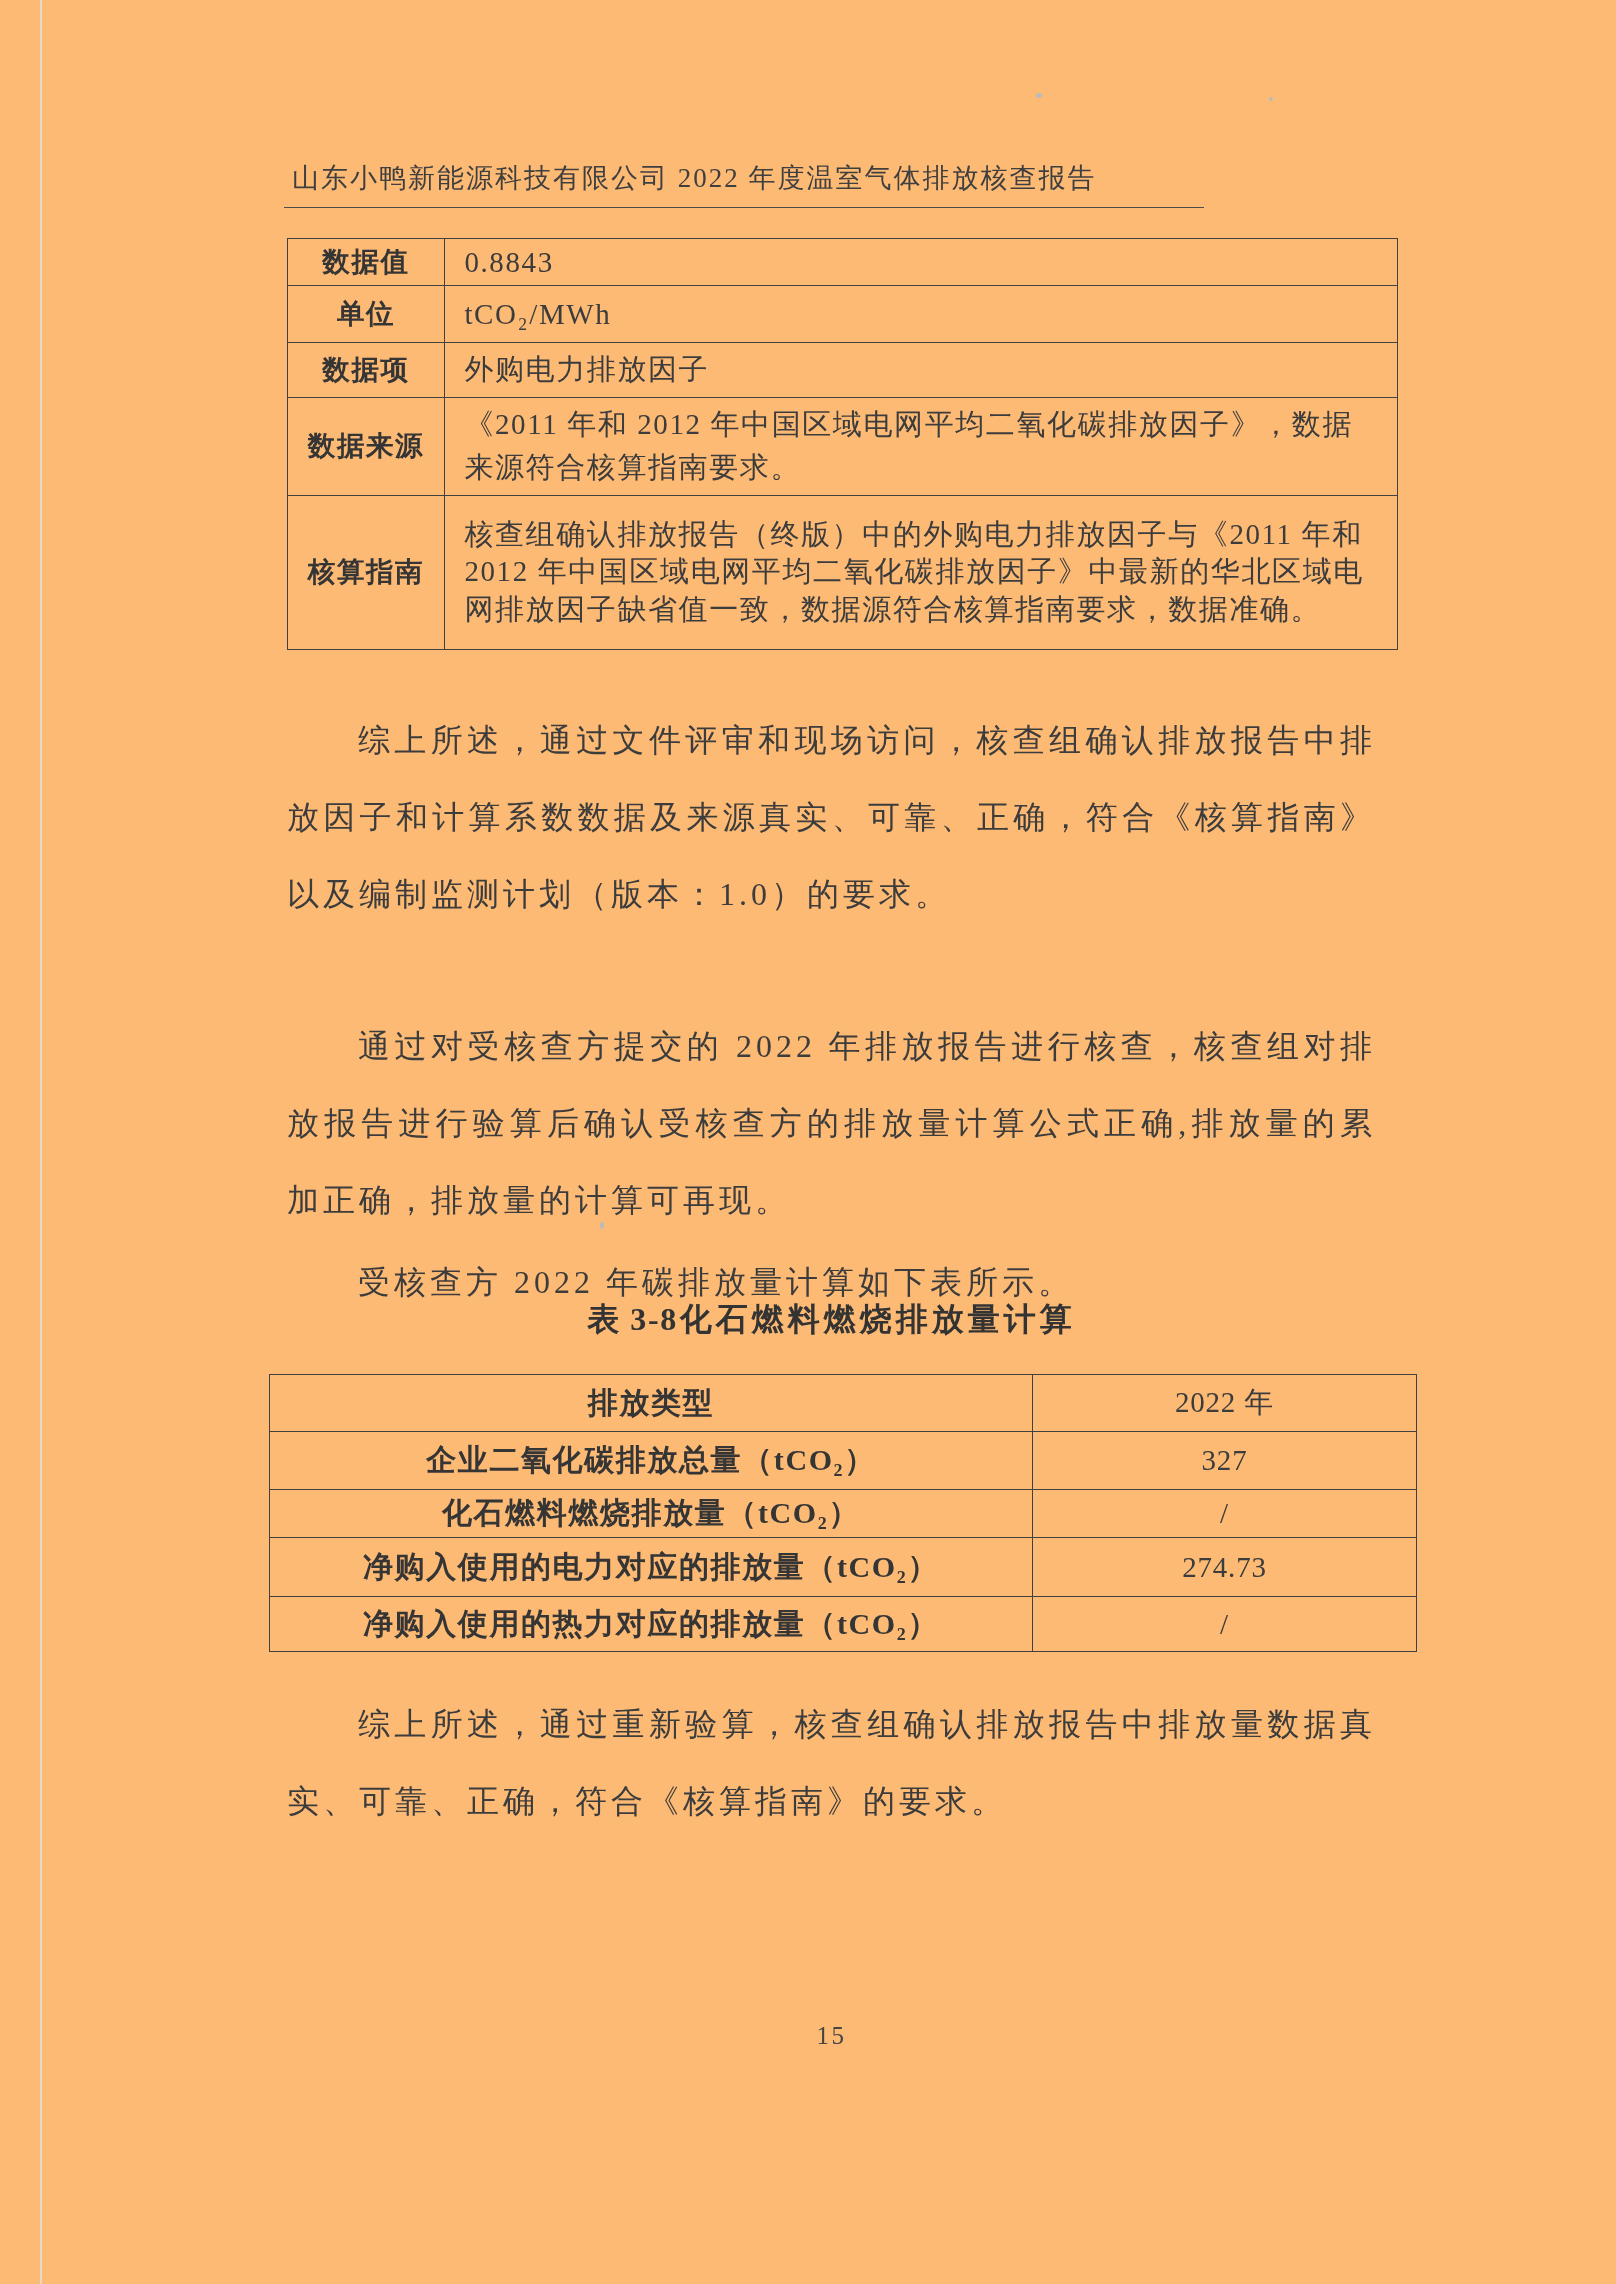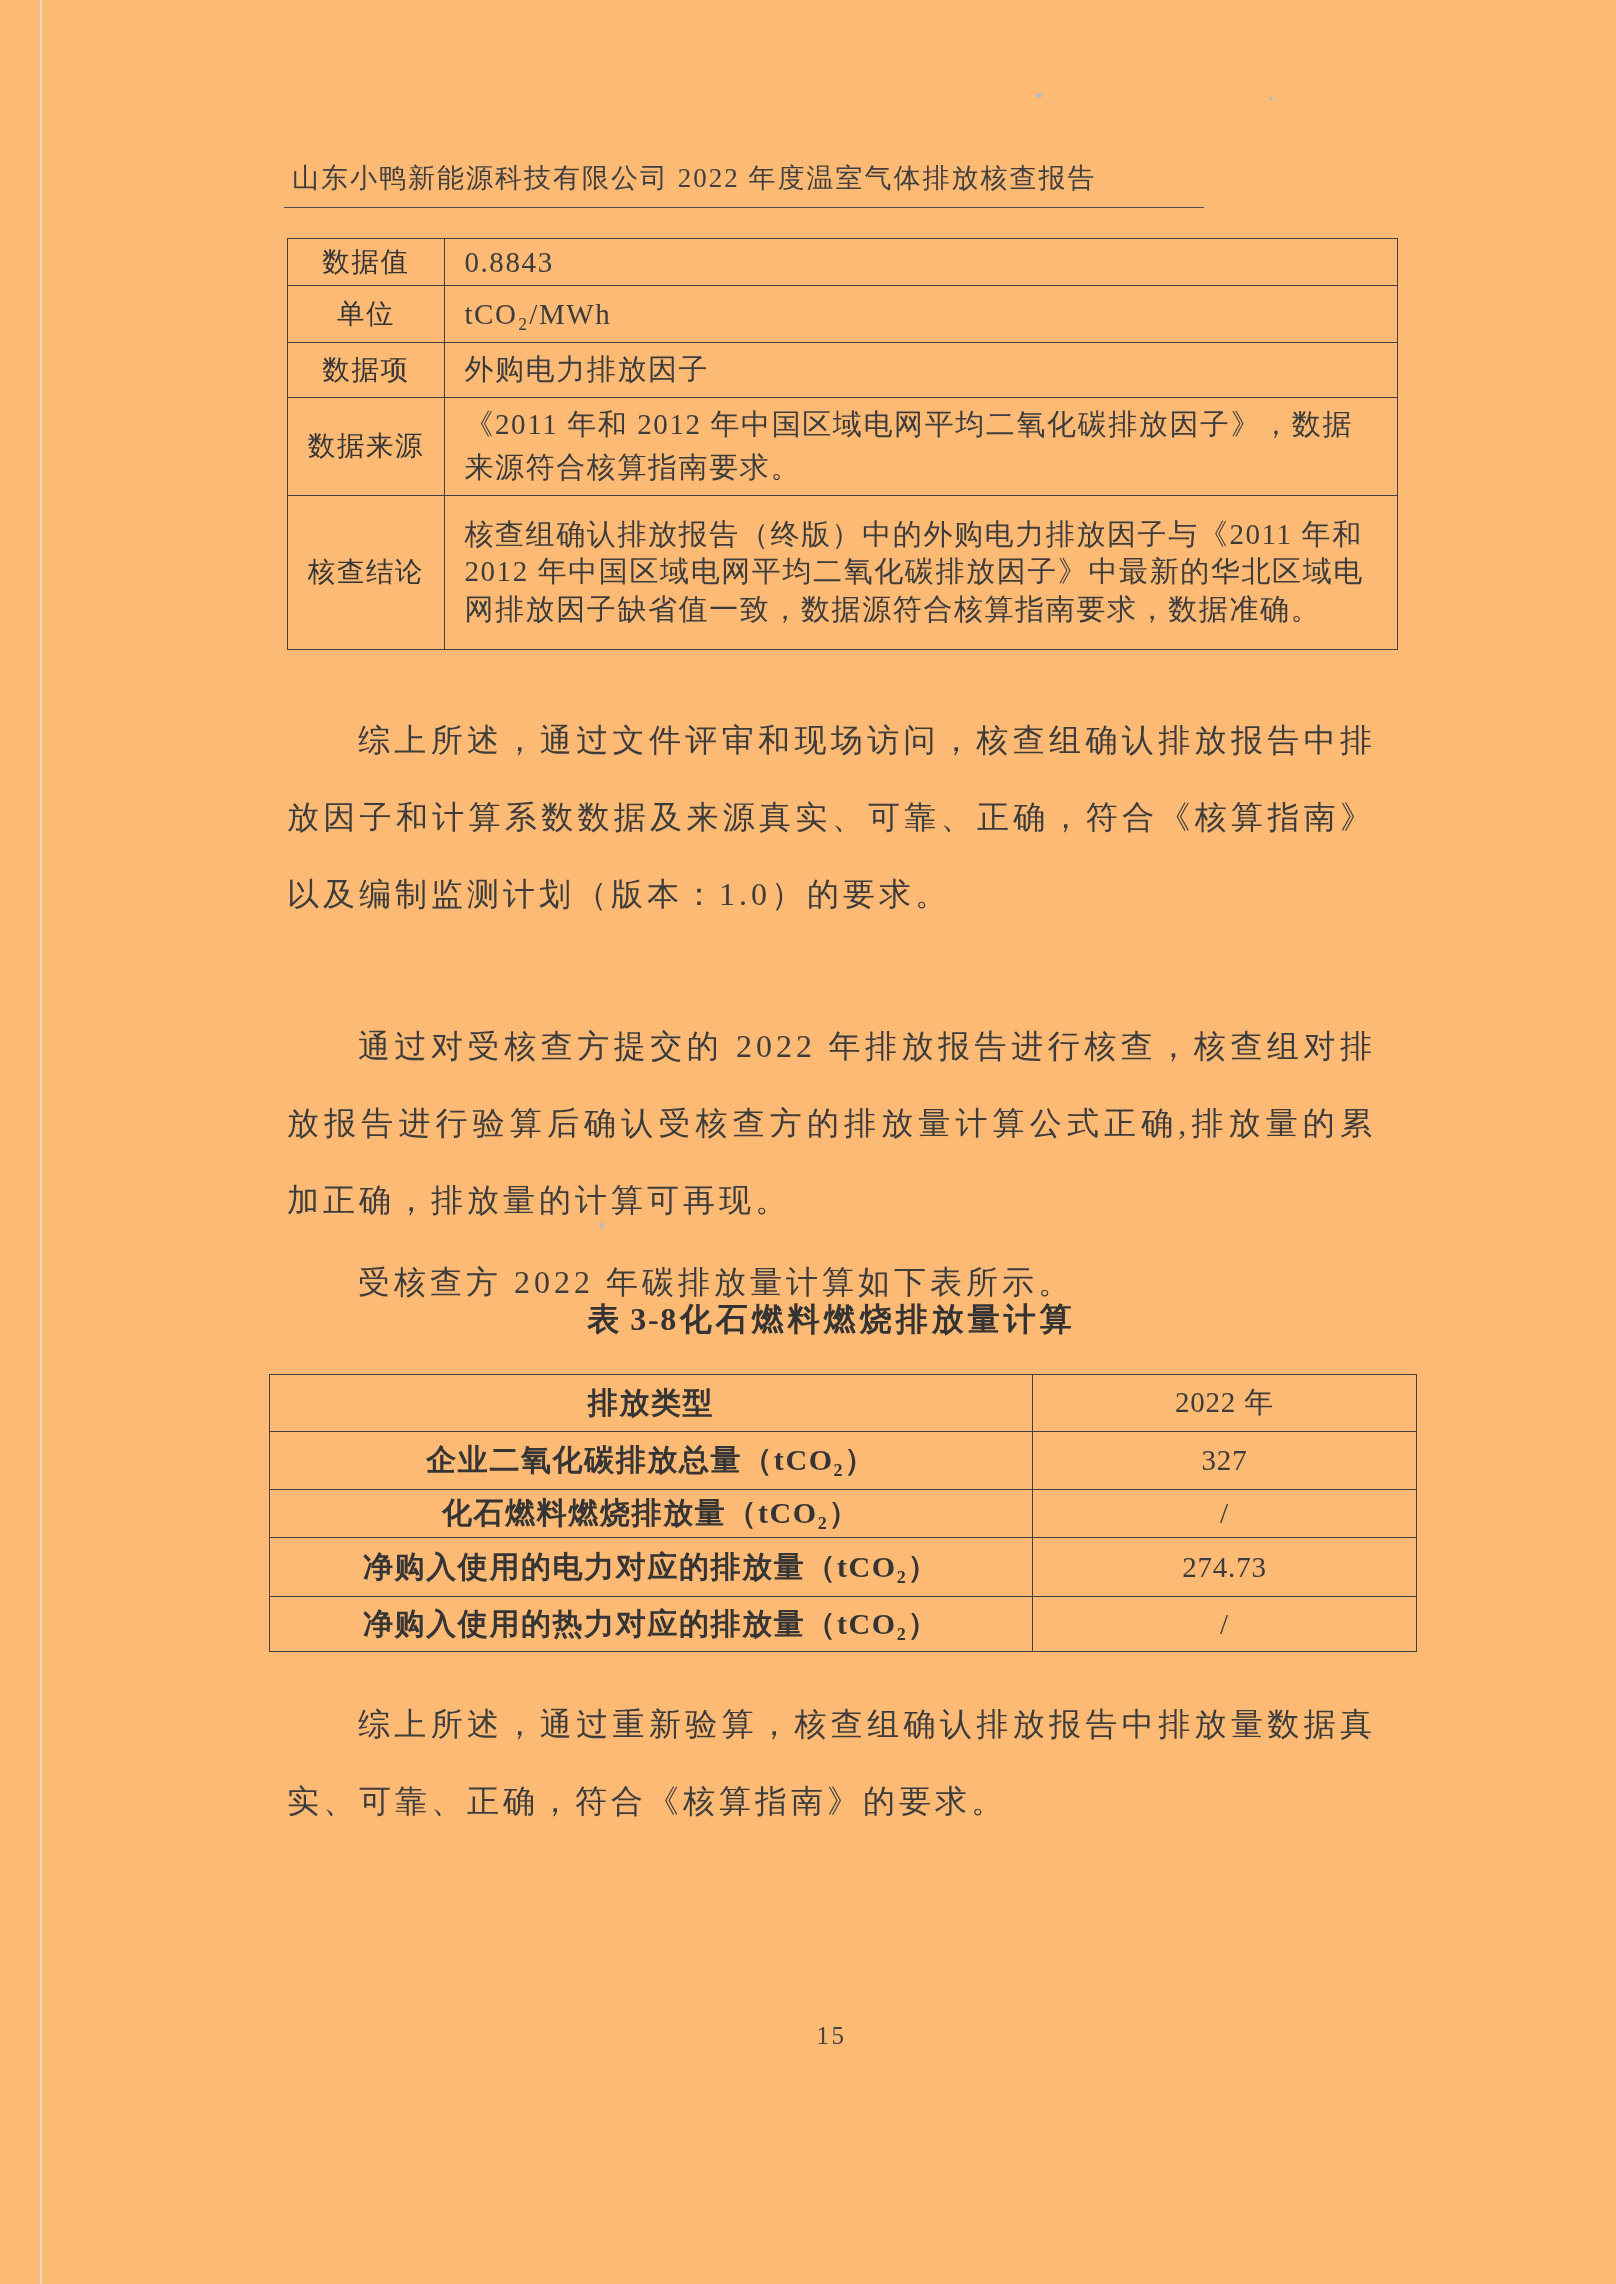--- a/index.html
+++ b/index.html
@@ -51,21 +51,21 @@
     border: 1.6px solid #414141;
     vertical-align: middle;
   }
   .factor-table {
     left: 287px; top: 238px;
     width: 1111px;
   }
   .factor-table td.label-cell {
     width: 154px;
     text-align: center;
-    font-weight: 400;
+    font-weight: 700;
     font-size: 27.5px;
     letter-spacing: 1.6px;
     color: #353535;
   }
   .factor-table td.value-cell {
     padding: 4.8px 19.4px;
     font-size: 29px;
     letter-spacing: 1.6px;
     color: #3c3c3c;
   }
@@ -168,21 +168,21 @@
     </tr>
     <tr style="height:55px;">
       <td class="label-cell">数据项</td>
       <td class="value-cell">外购电力排放因子</td>
     </tr>
     <tr style="height:95px;">
       <td class="label-cell">数据来源</td>
       <td class="value-cell cell-2line">《2011 年和 2012 年中国区域电网平均二氧化碳排放因子》，数据来源符合核算指南要求。</td>
     </tr>
     <tr style="height:154px;">
-      <td class="label-cell">核查结论</td>
+      <td class="label-cell">核算指南</td>
       <td class="value-cell cell-4line">核查组确认排放报告（终版）中的外购电力排放因子与《2011 年和 2012 年中国区域电网平均二氧化碳排放因子》中最新的华北区域电网排放因子缺省值一致，数据源符合核算指南要求，数据准确。</td>
     </tr>
   </tbody>
     </table>
 
   <p class="para" style="top:670px;">综上所述，通过文件评审和现场访问，核查组确认排放报告中排放因子和计算系数数据及来源真实、可靠、正确，符合《核算指南》以及编制监测计划（版本：1.0）的要求。</p>
 
 
   <p class="para" style="top:976px;">通过对受核查方提交的 2022 年排放报告进行核查，核查组对排放报告进行验算后确认受核查方的排放量计算公式正确,排放量的累加正确，排放量的计算可再现。</p>
 

